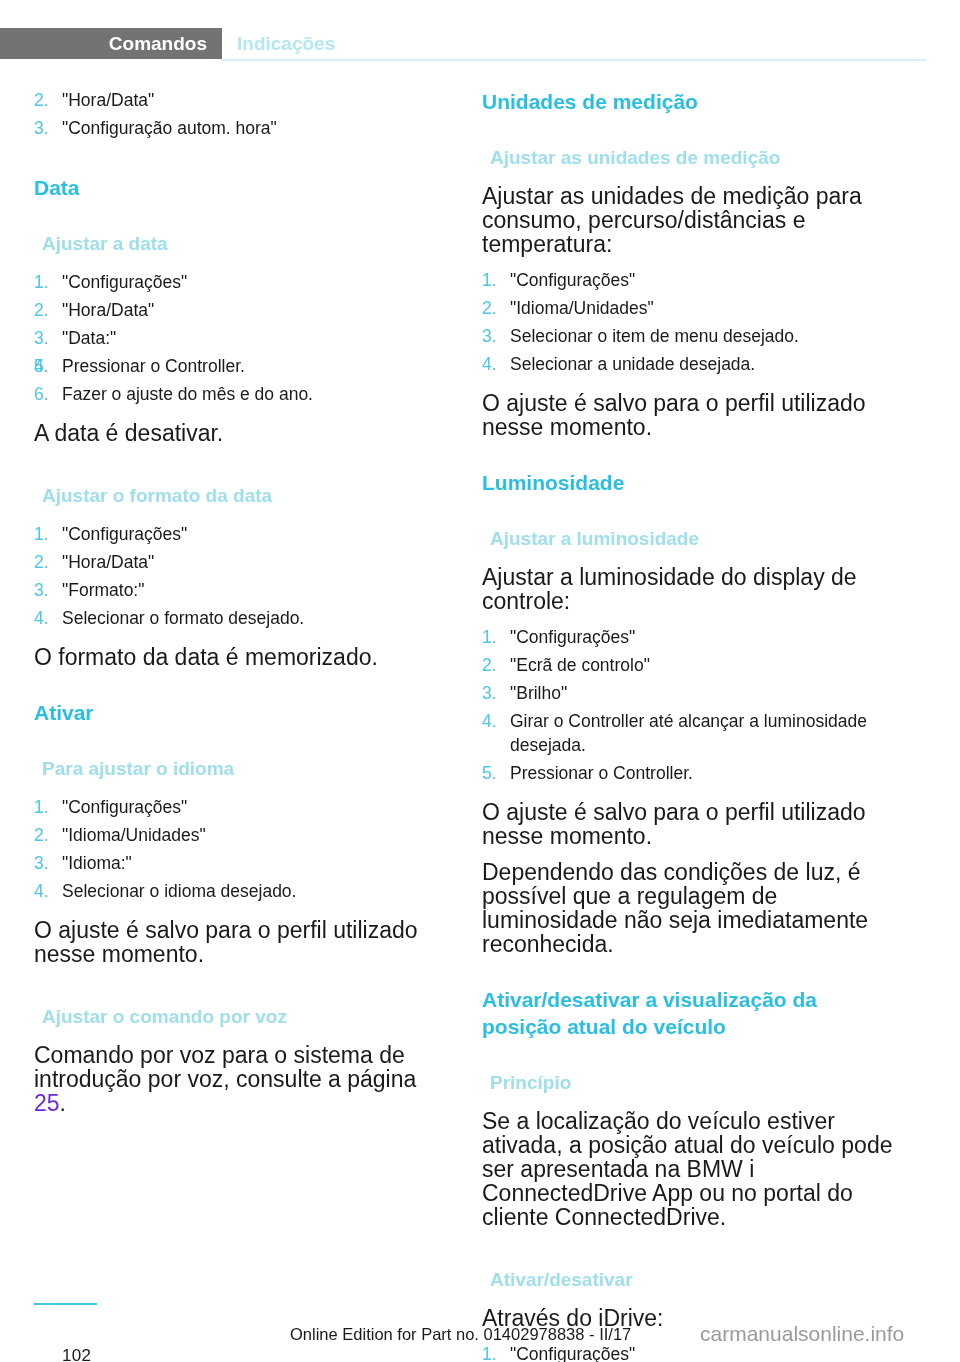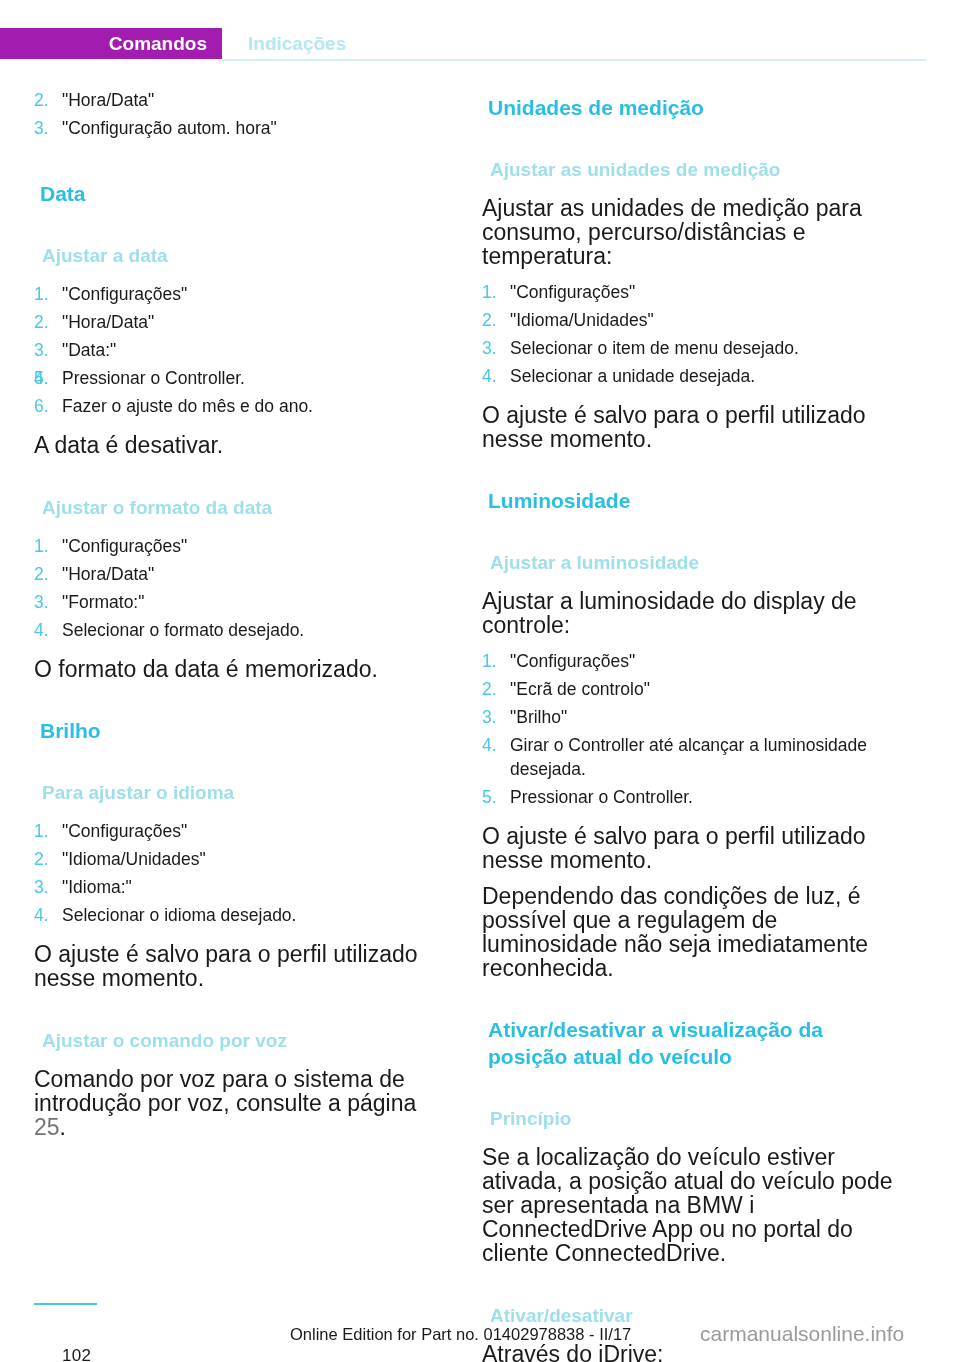--- a/index.html
+++ b/index.html
@@ -36,28 +36,28 @@
     top: 0;
     height: 31px;
     line-height: 31px;
     font-size: 19px;
     font-weight: bold;
     white-space: nowrap;
   }
   .tab-active {
     left: 0;
     width: 222px;
-    background: #a21caf;
+    background: #737373;
     color: #ffffff;
     text-align: right;
     padding-right: 15px;
     box-sizing: border-box;
   }
   .tab-inactive {
-    left: 248px;
+    left: 237px;
     color: #b3e7f2;
   }
   .header-rule {
     position: absolute;
     top: 59px;
     left: 222px;
     width: 704px;
     height: 2px;
     background: #d6eef5;
   }
@@ -66,21 +66,21 @@
   .col {
     position: absolute;
     top: 88px;
     width: 414px;
   }
   .col-left  { left: 34px; }
   .col-right { left: 482px; }
 
   
   h2.sec {
-    margin: 6px;
+    margin: 0;
     padding: 0;
     font-size: 21px;
     font-weight: bold;
     color: #29bfe3;
     line-height: 27px;
   }
   h3.sub {
     margin: 8px;
     padding: 0;
     font-size: 19px;
@@ -119,21 +119,21 @@
   }
   ol.steps li .num {
     position: absolute;
     left: 0;
     top: 0;
     color: #4ac7ea;
     font-size: 17.5px;
     line-height: 24px;
   }
 
-  .pageref { color: #737373; }
+  .pageref { color: #6d28d9; }
 
   
   .footer-rule {
     position: absolute;
     left: 34px;
     top: 1303px;
     width: 63px;
     height: 2px;
     background: #3fc8e4;
   }
@@ -240,21 +240,21 @@
     </li>
     <li>
       <span class="num">4.</span>
       <span>Selecionar o formato desejado.</span>
     </li>
   </ol>
   <div class="gap-small"></div>
   <p class="body">O formato da data é memorizado.</p>
 
   <div class="gap-sec"></div>
-  <h2 class="sec">Brilho</h2>
+  <h2 class="sec">Ativar</h2>
   <div class="gap-sub"></div>
   <h3 class="sub">Para ajustar o idioma</h3>
   <div class="gap-after-head"></div>
 
   <ol class="steps">
     <li>
       <span class="num">1.</span>
       <span>"Configurações"</span>
     </li>
     <li>

